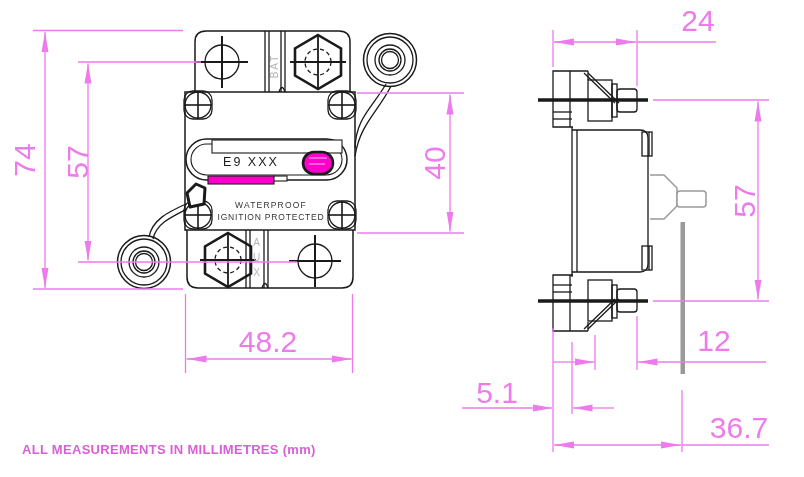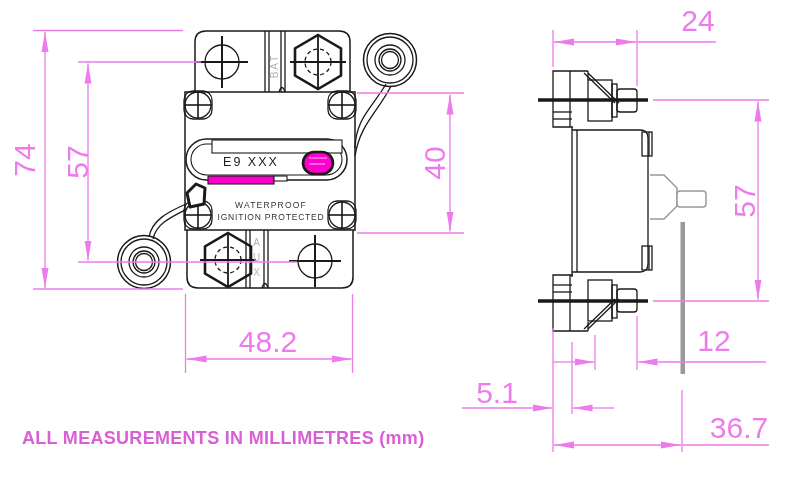--- a/index.html
+++ b/index.html
@@ -6,22 +6,22 @@
   #stage{position:relative;width:804px;height:477px;background:#fff;overflow:hidden;
          font-family:"Liberation Sans",sans-serif;}
   #stage svg{position:absolute;left:0;top:0;}
   .dim-text{font-family:"Liberation Sans",sans-serif;font-size:30px;fill:#ed7beb;}
   .draw-text{font-family:"Liberation Sans",sans-serif;fill:#1c1c1c;}
   .overlay{position:absolute;color:#b5b5b5;font-family:"Liberation Sans",sans-serif;}
   #bat-mark{left:255px;top:60px;width:40px;height:12px;font-size:10px;text-align:center;
             letter-spacing:2px;transform:rotate(-90deg);}
   #aux-mark{left:251px;top:237px;width:13px;height:50px;font-size:10px;
             writing-mode:vertical-lr;text-orientation:upright;letter-spacing:4px;}
-  #note{position:absolute;left:22px;top:428px;font-family:"Liberation Sans",sans-serif;
-        font-weight:bold;font-size:18px;color:#d95fd5;letter-spacing:0.3px;white-space:nowrap;}
+  #note{position:absolute;left:22px;top:442px;font-family:"Liberation Sans",sans-serif;
+        font-weight:bold;font-size:13px;color:#d95fd5;letter-spacing:0.3px;white-space:nowrap;}
 </style>
 </head>
 <body>
 
 <div id="stage">
 <svg width="804" height="477" viewBox="0 0 804 477">
   <defs>
     <marker id="arr" viewBox="0 0 20 8" refX="20" refY="4" markerWidth="20" markerHeight="8" orient="auto-start-reverse" markerUnits="userSpaceOnUse">
       <path d="M0,0.5 L20,4 L0,7.5 Z" fill="#ed7beb"></path>
     </marker>

